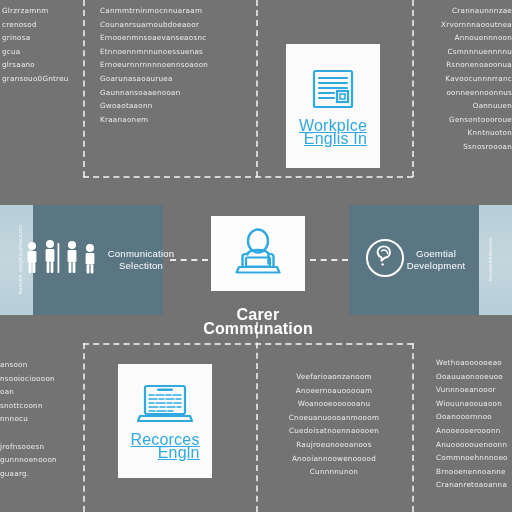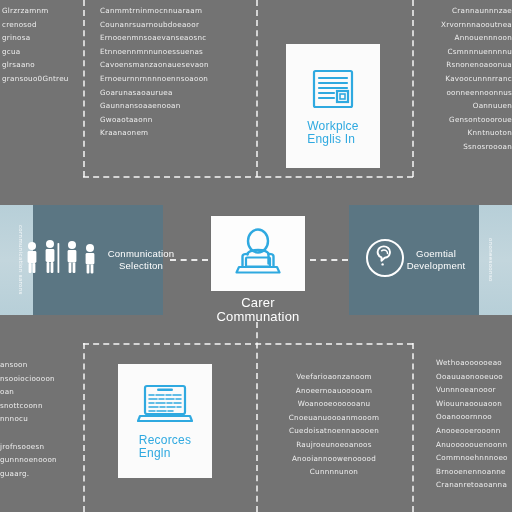--- a/index.html
+++ b/index.html
@@ -63,35 +63,35 @@
   }
 
   
   #center-card{
     position:absolute;left:211px;top:216px;width:94px;height:75px;
     background:#fdfdfd;
     display:flex;align-items:center;justify-content:center;
     box-shadow:0 0 2px rgba(0,0,0,.05);
   }
   #center-label{
-    position:absolute;left:176px;top:296px;width:164px;text-align:center;
-    color:#ffffff;font-size:13px;line-height:14px;letter-spacing:.2px;
-    filter:blur(.35px);-webkit-filter:blur(.35px);
+    position:absolute;left:176px;top:308px;width:164px;text-align:center;
+    color:#ffffff;font-size:16px;line-height:14px;letter-spacing:.2px;
+    filter:blur(.35px);font-weight:bold;-webkit-filter:blur(.35px);
   }
 
   
   .tile{
     position:absolute;background:#fbfbfb;
     display:flex;flex-direction:column;align-items:center;justify-content:center;
   }
   .tile .tile-icon{margin-bottom:8px;}
   .tile .tile-label{
-    color:#2fa9e0;font-size:12px;line-height:12.6px;text-align:left;
+    color:#2fa9e0;font-size:16px;line-height:12.6px;text-align:right;
     letter-spacing:.2px;
-    filter:blur(.4px);-webkit-filter:blur(.4px);
+    filter:blur(.4px);text-decoration:underline;-webkit-filter:blur(.4px);
   }
   #tile-workplace{left:286px;top:44px;width:94px;height:124px;}
   #tile-resources{left:118px;top:364px;width:94px;height:114px;}
 
   svg{display:block;}
 </style>
 </head>
 <body>
 
 <div id="stage">
@@ -117,21 +117,20 @@
     <div class="tline">gcua</div>
     <div class="tline">glrsaano</div>
     <div class="tline">gransouo0Gntreu</div>
   </div>
 
   <div class="textblock" id="tb-top-center" style="left:100px;top:4px;width:150px;">
     <div class="tline">Canmmtrninmocnnuaraam</div>
     <div class="tline">Counanrsuarnoubdoeaoor</div>
     <div class="tline">Ernooenmnsoaevanseaosnc</div>
     <div class="tline">Etnnoennmnnunoessuenas</div>
-    <div class="tline">Cavoensmanzaonauesevaon</div>
     <div class="tline">Ernoeurnnrnnnnoennsoaoon</div>
     <div class="tline">Goarunasaoauruea</div>
     <div class="tline">Gaunnansoaaenooan</div>
     <div class="tline">Gwoaotaaonn</div>
     <div class="tline">Kraanaonem</div>
   </div>
 
   <div class="textblock" id="tb-top-right" style="left:428px;top:4px;width:84px;text-align:right;">
     <div class="tline">Crannaunnnzae</div>
     <div class="tline">Xrvornnnaooutnea</div>

